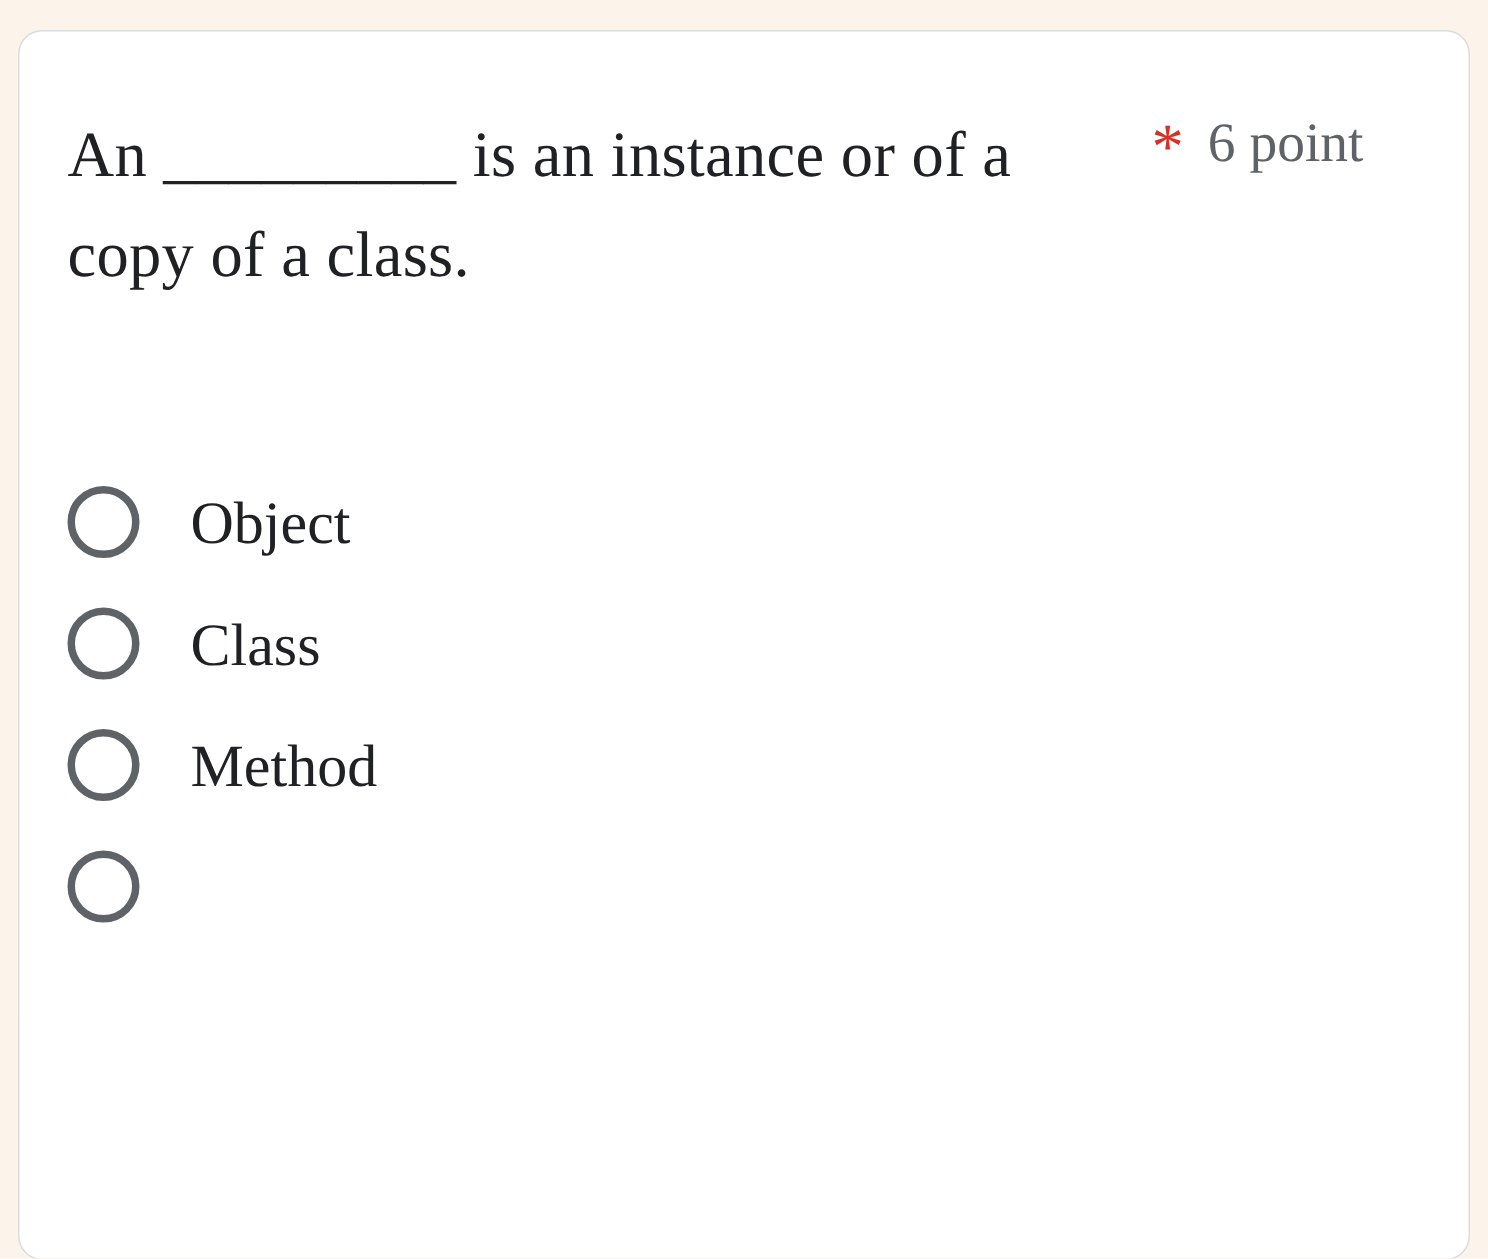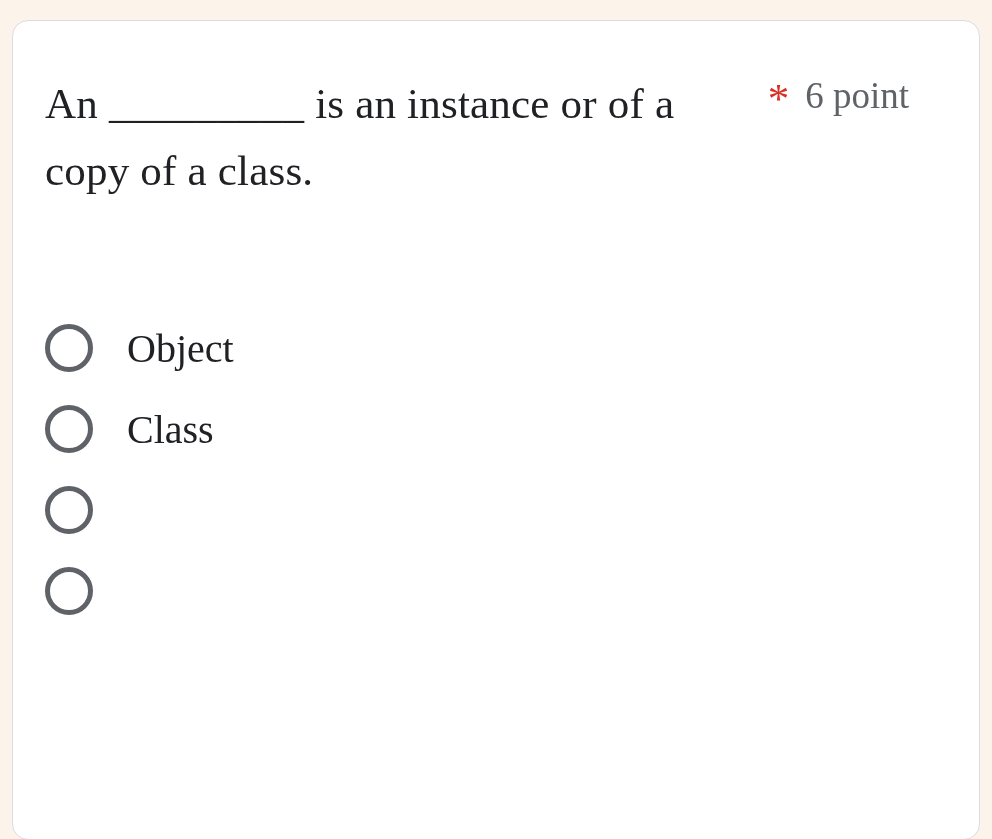--- a/index.html
+++ b/index.html
@@ -90,18 +90,19 @@
     <div class="option">
       <div class="radio-outer"></div>
       <span class="option-label">Object</span>
     </div>
     <div class="option">
       <div class="radio-outer"></div>
       <span class="option-label">Class</span>
     </div>
     <div class="option">
       <div class="radio-outer"></div>
+      <span class="option-label">Method</span>
     </div>
     <div class="option">
       <div class="radio-outer"></div>
     </div>
   </div>
 </div>
 
 </body></html>

